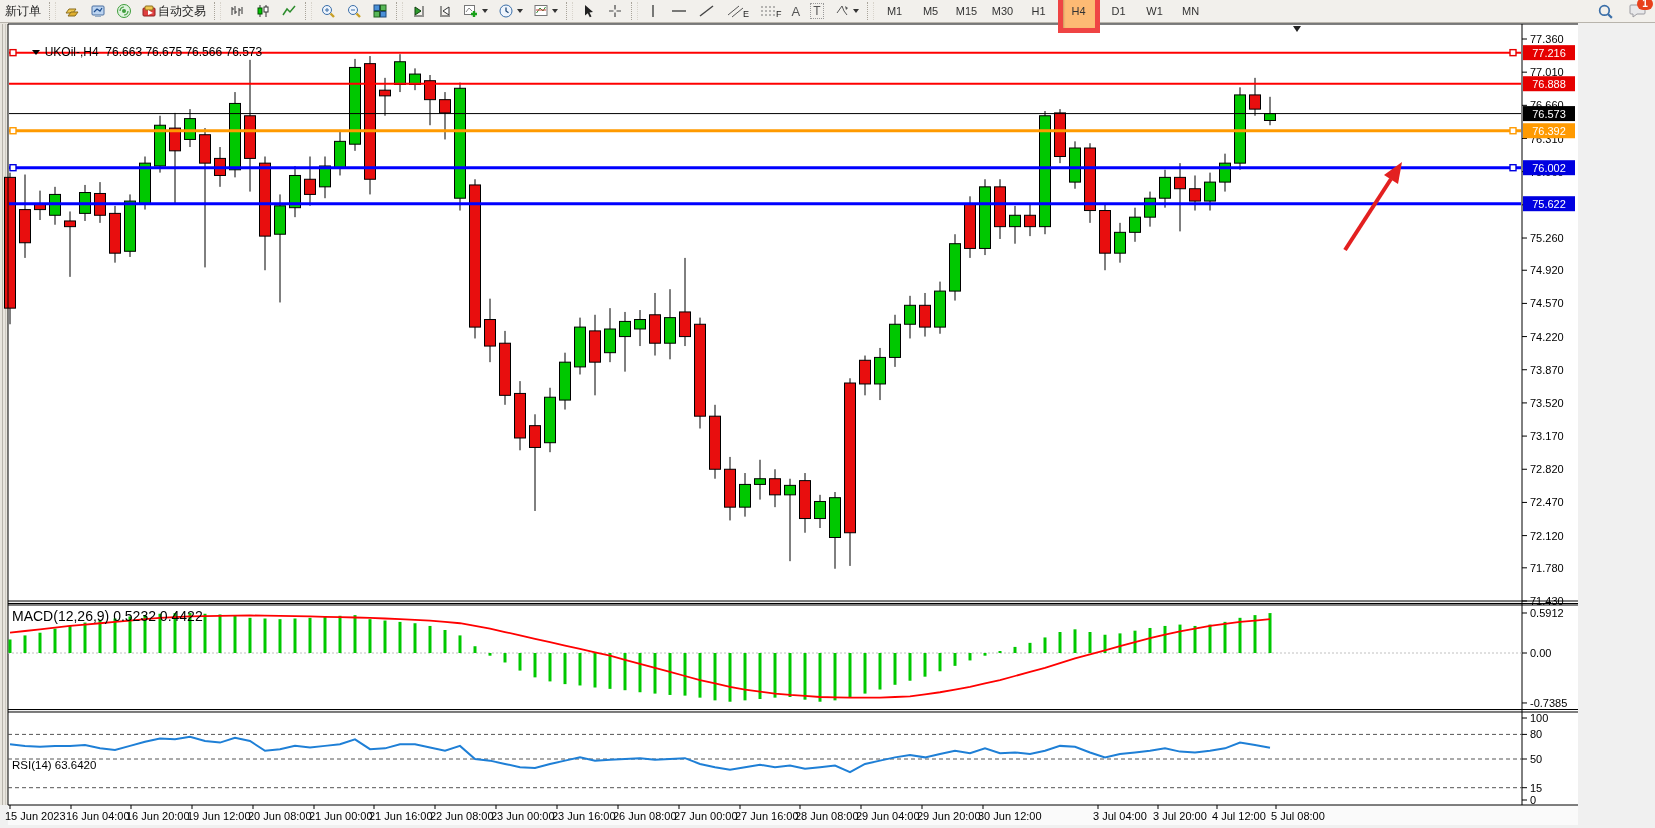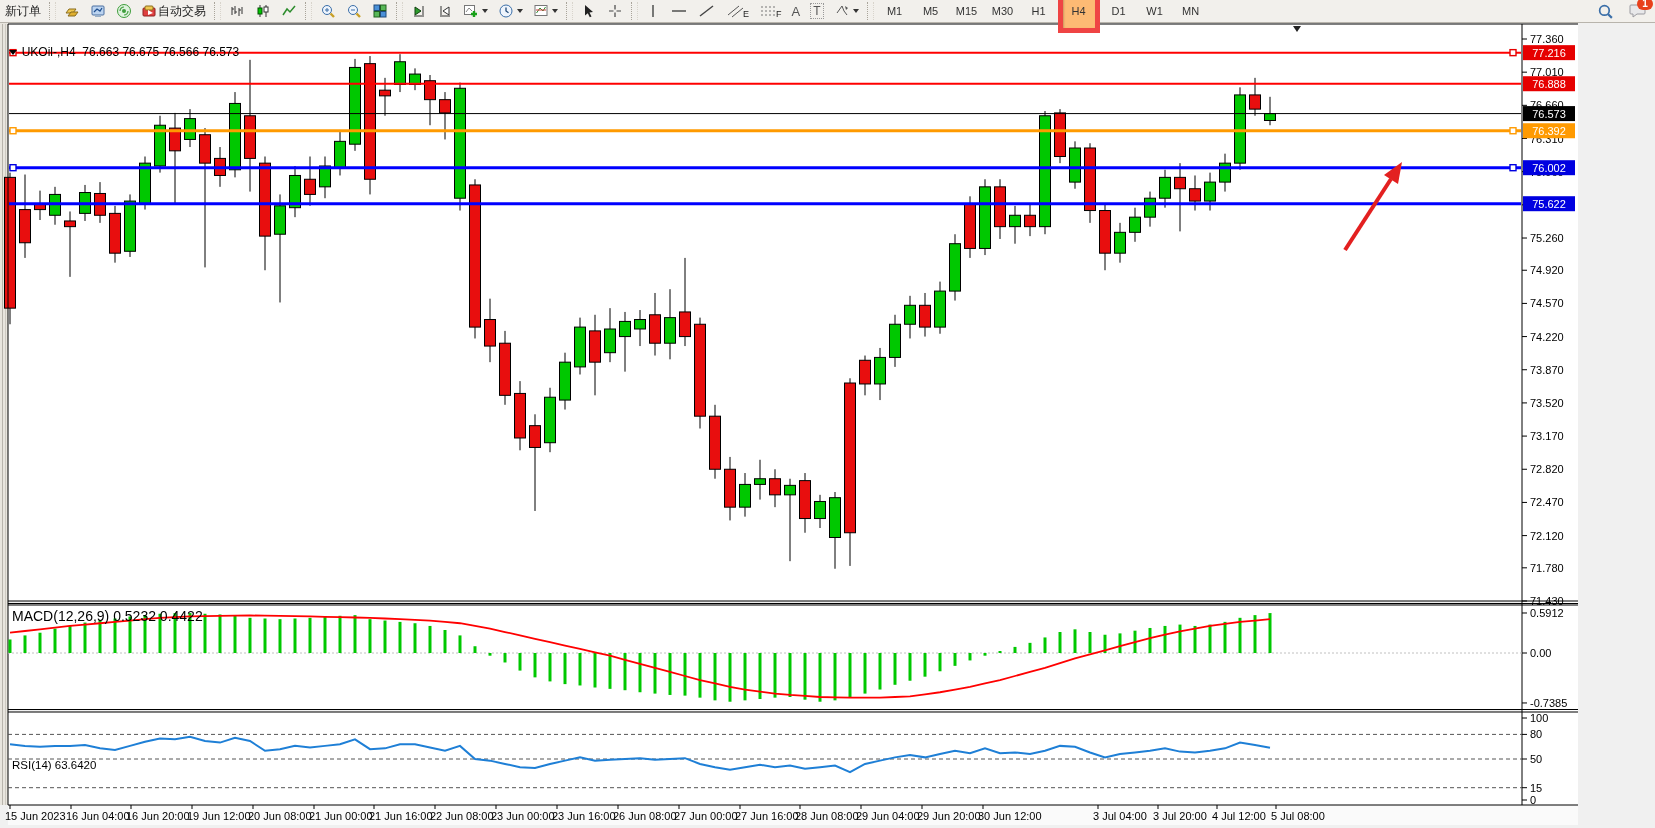--- a/index.html
+++ b/index.html
@@ -840,17 +840,17 @@
         <line x1="1276" y1="805" x2="1276" y2="809" stroke="#000"></line>
         <text x="1271" y="820" text-anchor="start" font-family="&quot;Liberation Sans&quot;,sans-serif" font-size="11" fill="#000">5 Jul 08:00</text>
       </g>
       <g>
         <line x1="1345" y1="250" x2="1391" y2="179" stroke="#e32020" stroke-width="4"></line>
         <polygon points="1402,162 1398,184 1384,175" fill="#e32020"></polygon>
       </g>
     </svg>
 </div>
 
-<div class="ovl" style="left:2px;top:31px;">
+<div class="ovl" style="left:25px;top:31px;">
   <span class="sym-caret"></span><span>UKOil-,H4  76.663 76.675 76.566 76.573</span>
 </div>
 <div class="ovl" style="left:12px;top:608px;font-size:14px;">MACD(12,26,9) 0.5232 0.4422</div>
 <div class="ovl" style="left:12px;top:715px;font-size:11.5px;margin-top:44px;">RSI(14) 63.6420</div>
 
 </body></html>

